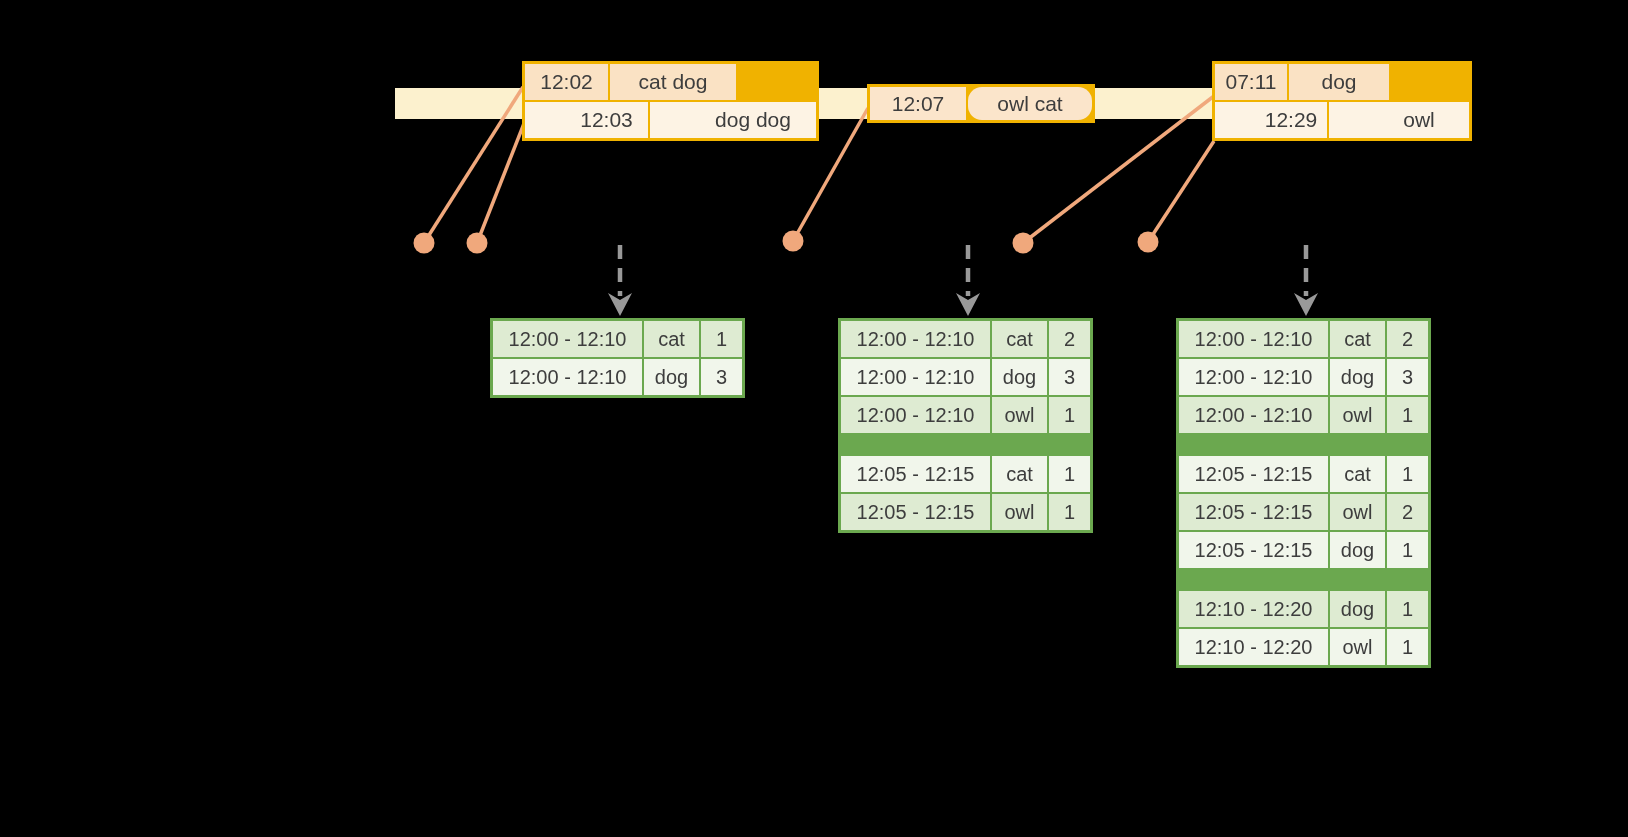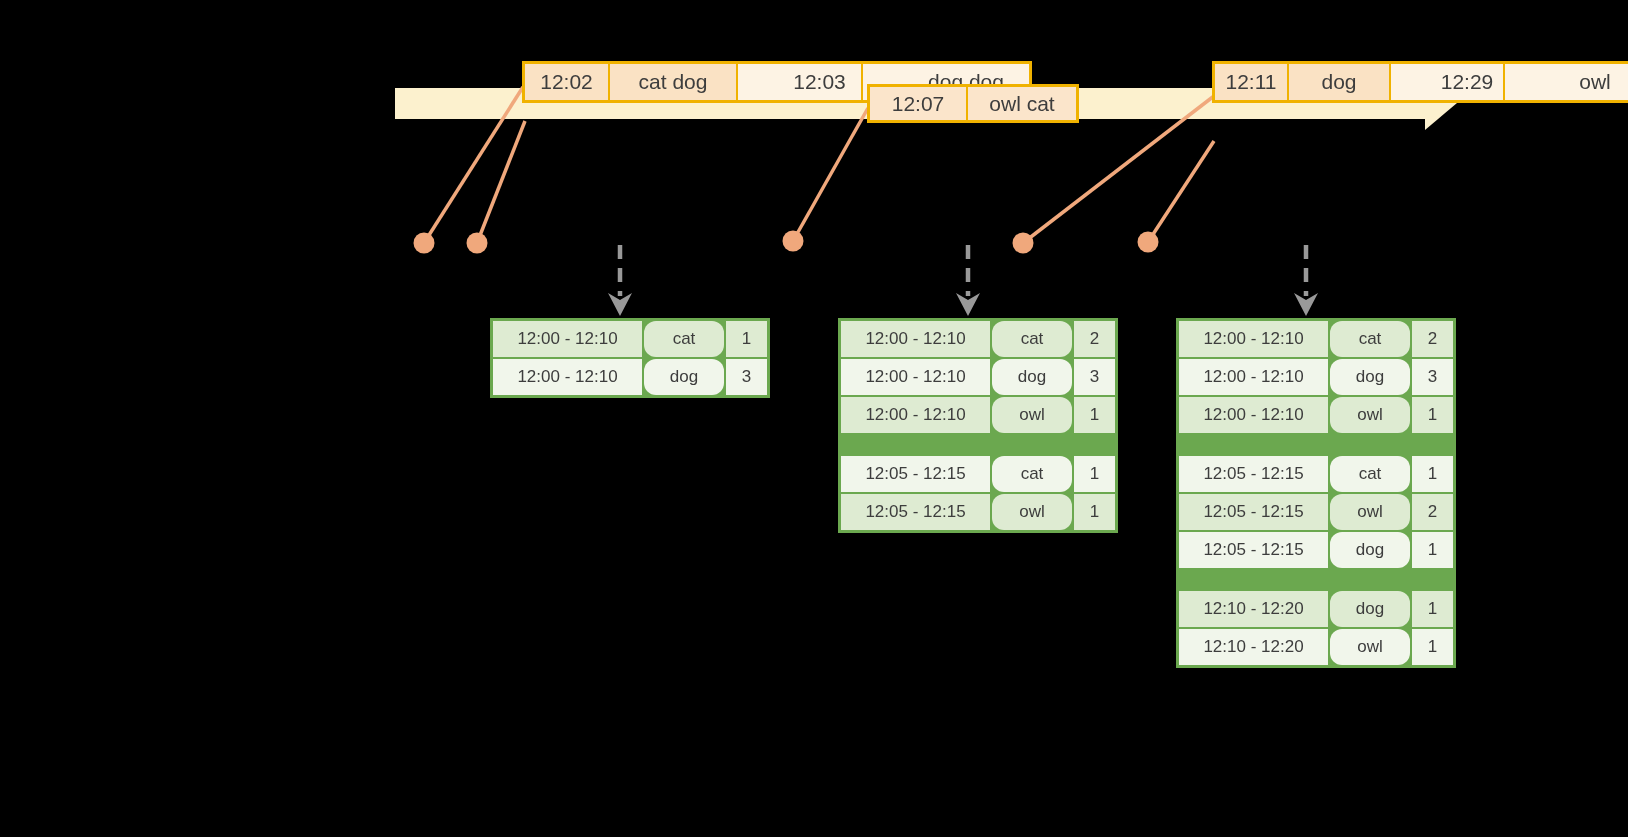--- a/index.html
+++ b/index.html
@@ -23,55 +23,55 @@
     font-family:"Liberation Sans","DejaVu Sans",sans-serif;
     color:var(--ink);
   }
   svg.deco{position:absolute;left:0;top:0;}
 
   
   .etable{
     position:absolute;
     background:var(--orange-border);
     border:3px solid var(--orange-border);
-    display:flex;flex-direction:row;gap:2px;
+    display:flex;flex-direction:column;gap:2px;
   }
   .erow{display:flex;gap:2px;}
   .ecell{
     display:flex;align-items:center;justify-content:center;
     font-size:21px;height:36px;
   }
   .erow-one .ecell{height:33px;}
   .ecell.t{width:83px;}
   .ecell.w{width:126px;}
   .et2 .ecell.t{width:96px;}
-  .et2 .ecell.w{width:108px;}
+  .et2 .ecell.w{width:124px;border-radius:14px;}
   .et3 .ecell.t{width:72px;}
   .et3 .ecell.w{width:100px;}
   .fill-dark{background:var(--peach-dark);}
   .fill-mid{background:var(--peach-mid);}
   .fill-light{background:var(--peach-light);padding-left:40px;}
 
   
   .gtable{
     position:absolute;
     background:var(--green-border);
     border:3px solid var(--green-border);
     display:flex;flex-direction:column;
   }
   .ggroup{display:flex;flex-direction:column;gap:2px;}
   .ggroup + .ggroup{margin-top:23px;}
   .grow{display:flex;gap:2px;}
   .grow + .grow{margin-top:0;}
   .gcell{
     display:flex;align-items:center;justify-content:center;
-    font-size:17px;height:36px;
+    font-size:20px;height:36px;
   }
   .gcell.win{width:149px;}
-  .gcell.word{width:80px;border-radius:12px;}
+  .gcell.word{width:55px;}
   .gcell.cnt{width:41px;}
   .g-dark{background:var(--green-dark);}
   .g-light{background:var(--green-light);}
 </style>
 </head>
 <body>
 
 <div class="canvas">
 
   <svg class="deco" width="1628" height="837" viewBox="0 0 1628 837">
@@ -119,21 +119,21 @@
 
   <div class="etable et2" style="left:867px;top:84px;">
     <div class="erow erow-one">
       <div class="ecell t fill-mid">12:07</div>
       <div class="ecell w fill-mid">owl cat</div>
     </div>
   </div>
 
   <div class="etable et3" style="left:1212px;top:61px;">
     <div class="erow">
-      <div class="ecell t fill-dark">12:11</div>
+      <div class="ecell t fill-dark">07:11</div>
       <div class="ecell w fill-dark">dog</div>
     </div>
     <div class="erow">
       <div class="ecell t fill-light">12:29</div>
       <div class="ecell w fill-light">owl</div>
     </div>
   </div>
 
   <div class="gtable" style="left:490px;top:318px;">
     <div class="ggroup">

